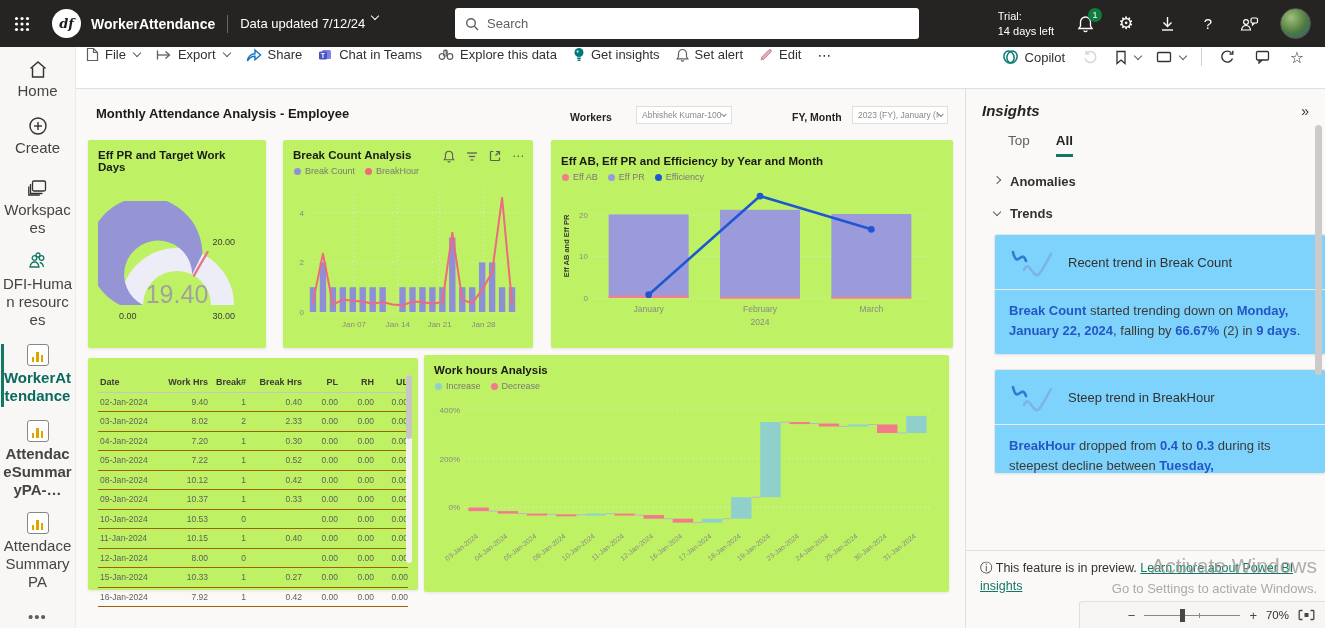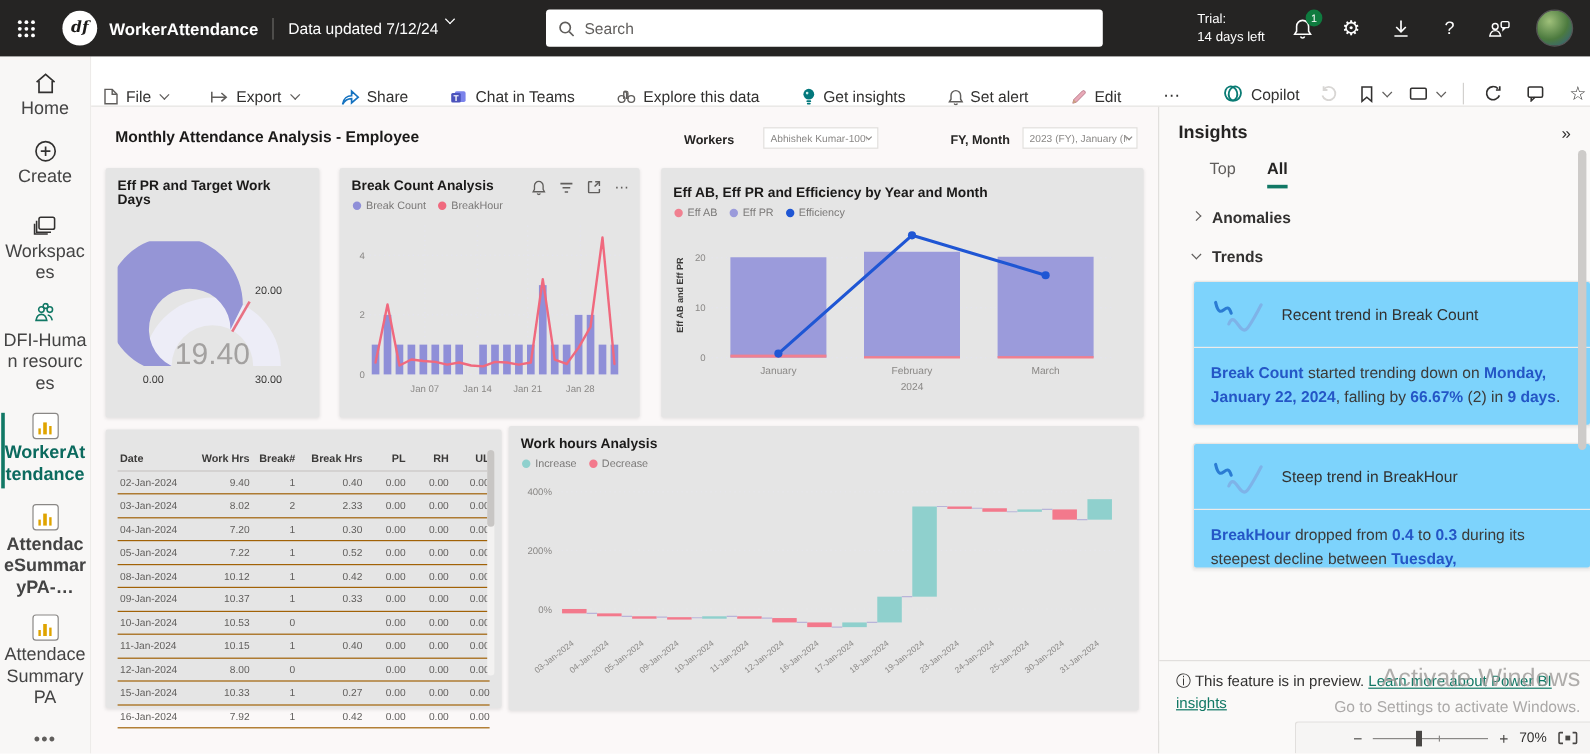--- a/index.html
+++ b/index.html
@@ -35,57 +35,57 @@
   .sbitem.sel .lbl{color:#0b6a5e;font-weight:bold;word-break:break-all;}
   .sbitem.sel::before{content:"";position:absolute;left:1px;top:0;bottom:-2px;width:3px;background:#117865;}
   .sbdiv{width:46px;height:1px;background:#e1dfdd;margin:11px 0;}
   .ricon{width:22px;height:22px;border:1px solid #8a8886;border-radius:3px;background:#fff;display:flex;align-items:flex-end;justify-content:center;gap:2px;padding-bottom:3px;}
   .ricon i{display:block;width:2.5px;background:#dfa400;}
   .sbdots{font-size:15px;color:#605e5c;letter-spacing:1px;cursor:pointer;}
 
   #rightcol{flex:1;display:flex;flex-direction:column;min-width:0;}
 
   
-  #toolbar{height:42px;background:#fff;border-bottom:1px solid #e1dfdd;display:flex;align-items:flex-end;padding:0 18px 0 10px;gap:35px;font-size:13px;color:#323130;flex:0 0 auto;}
+  #toolbar{height:42px;background:#fff;border-bottom:1px solid #e1dfdd;display:flex;align-items:flex-start;padding:0 18px 0 10px;gap:16px;font-size:13px;color:#323130;flex:0 0 auto;}
   .tbitem{display:flex;align-items:center;gap:6px;cursor:pointer;white-space:nowrap;}
   .tbitem .chev{color:#605e5c;margin-left:2px;}
   #tbright{margin-left:auto;display:flex;align-items:center;gap:15px;}
   .vdiv{width:1px;height:18px;background:#d2d0ce;}
   .dim{color:#c8c6c4;}
   .dots3{font-size:14px;color:#323130;letter-spacing:1px;cursor:pointer;}
 
   
   #content{flex:1;display:flex;min-height:0;}
   #canvas{width:889px;position:relative;background:#fbf8f8;flex:0 0 auto;}
   #pgtitle{position:absolute;left:20px;top:17px;font-size:13px;font-weight:bold;color:#1b1a19;}
   .flabel{position:absolute;font-size:10.5px;font-weight:bold;color:#252423;}
   .fdd{position:absolute;height:18px;background:#fff;border:1px solid #e1dfdd;display:flex;align-items:center;justify-content:space-between;padding:0 5px;font-size:8.5px;color:#8a8886;cursor:pointer;}
   .fdd .chev{width:4px;height:4px;}
 
-  .card{position:absolute;background:#e5e5e5;box-shadow:0 1px 3px rgba(0,0,0,.09);border-radius:2px;padding:9px 10px;}
+  .card{position:absolute;background:#bef264;box-shadow:0 1px 3px rgba(0,0,0,.09);border-radius:2px;padding:9px 10px;}
   .cardtitle{font-size:11.5px;font-weight:bold;color:#1b1a19;}
   .legend{display:flex;align-items:center;gap:10px;margin:5px 0 0 1px;}
   .litem{display:flex;align-items:center;gap:4px;font-size:9px;color:#7a7877;}
   .dot{width:7px;height:7px;border-radius:50%;display:inline-block;}
   .hovicons{position:absolute;top:9px;right:8px;display:flex;gap:11px;color:#605e5c;align-items:center;}
   .hovicons svg{cursor:pointer;}
 
   
   #tblwrap{margin-top:6px;position:relative;}
   .trow{display:grid;grid-template-columns:66px 48px 38px 56px 36px 36px 34px;align-items:center;height:19.5px;border-bottom:1px solid #a16207;font-size:8.5px;color:#605e5c;}
   .trow span{text-align:right;padding-right:4px;}
   .trow span:first-child{text-align:left;padding-left:2px;}
   .trow.head{font-weight:bold;color:#3b3a39;border-bottom:1px solid #c8c6c4;font-size:9px;}
   #tblsb{position:absolute;right:-4px;top:2px;width:6px;height:188px;background:#f3f2f1;border-radius:3px;}
   #tblsb i{position:absolute;top:0;left:0;width:6px;height:64px;background:#c8c6c4;border-radius:3px;display:block;}
 
   
   #insights{flex:1;background:#faf9f8;border-left:1px solid #e1dfdd;position:relative;padding:13px 16px 0 16px;min-width:0;}
   #inshead{display:flex;align-items:center;justify-content:space-between;}
-  #inshead .t{font-size:15px;font-weight:600;color:#252423;}
+  #inshead .t{font-size:15px;font-weight:600;color:#252423;font-style:italic;}
   #inshead .collapse{font-size:14px;color:#323130;cursor:pointer;}
   #instabs{display:flex;gap:26px;margin:14px 0 0 26px;font-size:13.5px;}
   #instabs .tab{color:#605e5c;cursor:pointer;padding-bottom:6px;}
   #instabs .tab.active{color:#252423;font-weight:600;border-bottom:3px solid #117865;}
   .inssec{display:flex;align-items:center;gap:10px;margin:17px 0 0 12px;font-size:13px;font-weight:600;color:#323130;cursor:pointer;}
   .inssec .chev{color:#605e5c;}
   .inscard{margin:13px 0 14px 12px;width:332px;background:#7dd3fc;border:1px solid #e8e6e4;border-radius:3px;box-shadow:0 1px 2px rgba(0,0,0,.05);}
   .inscard .head{display:flex;align-items:center;gap:13px;padding:11px 14px;border-bottom:1px solid #edebe9;cursor:pointer;}
   .inscard .head .ht{font-size:13px;color:#323130;}
   .inscard .body{padding:11px 14px 13px 14px;font-size:13px;line-height:1.55;color:#3b3a39;}

